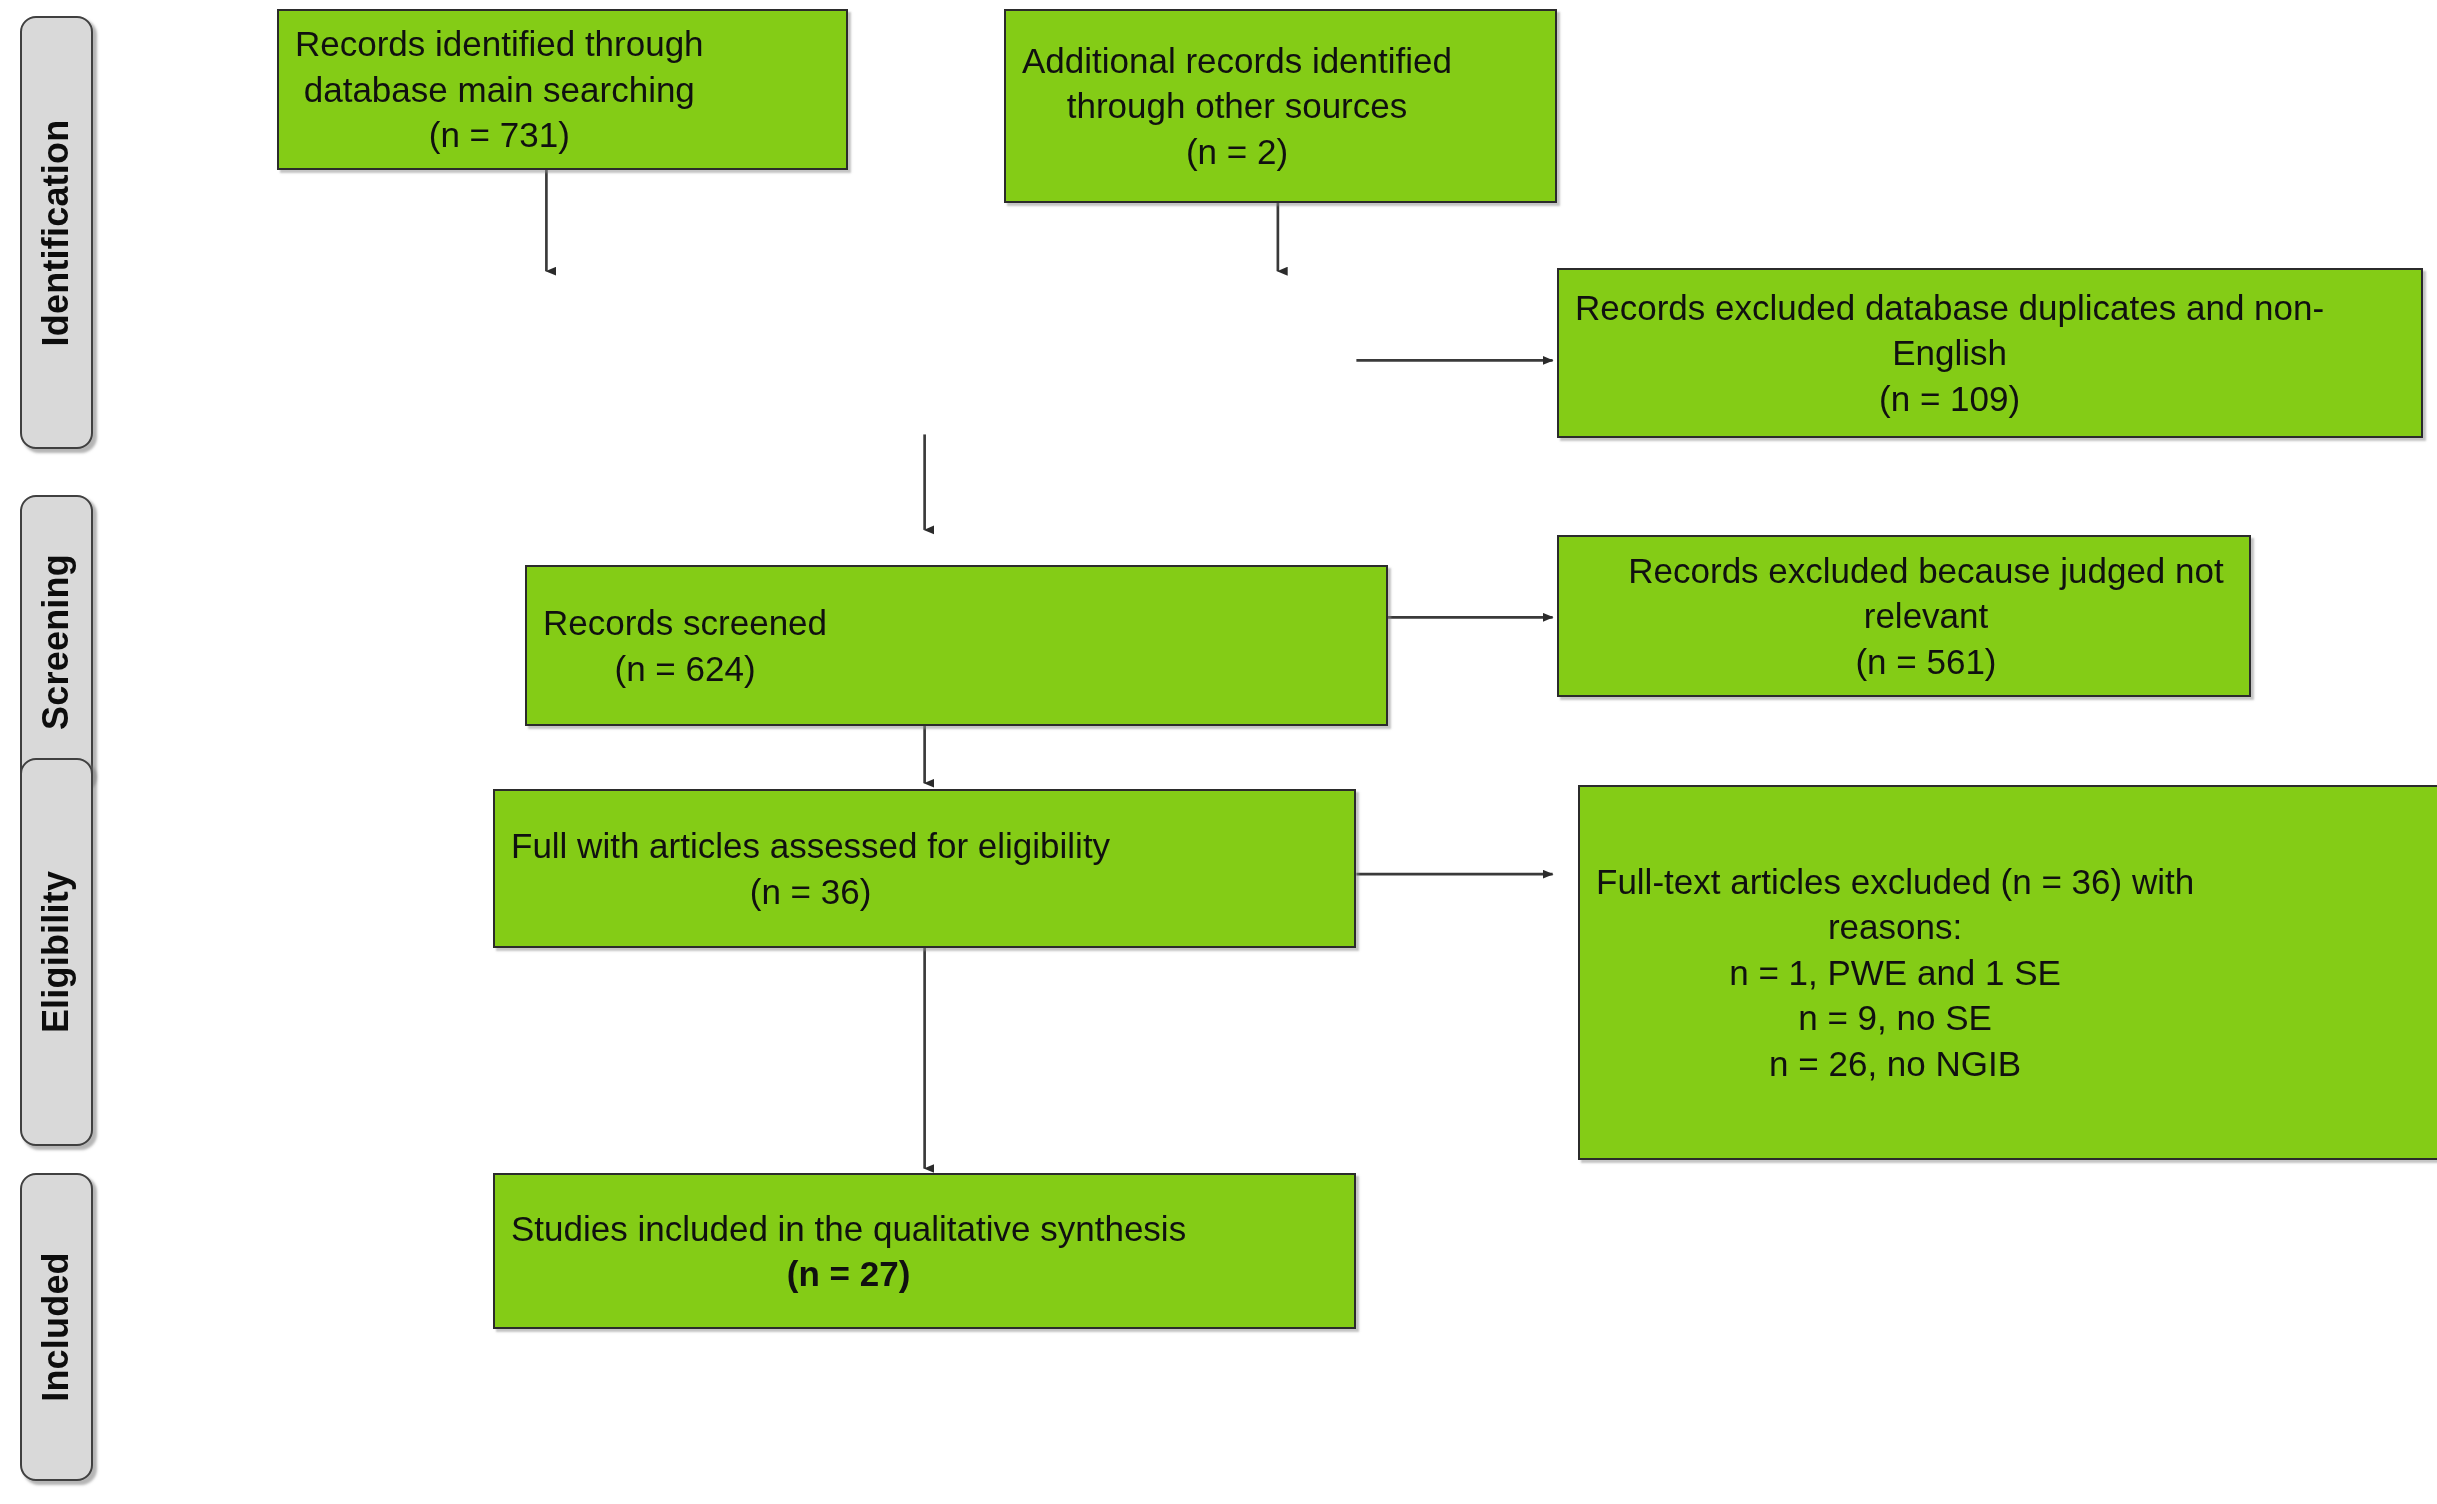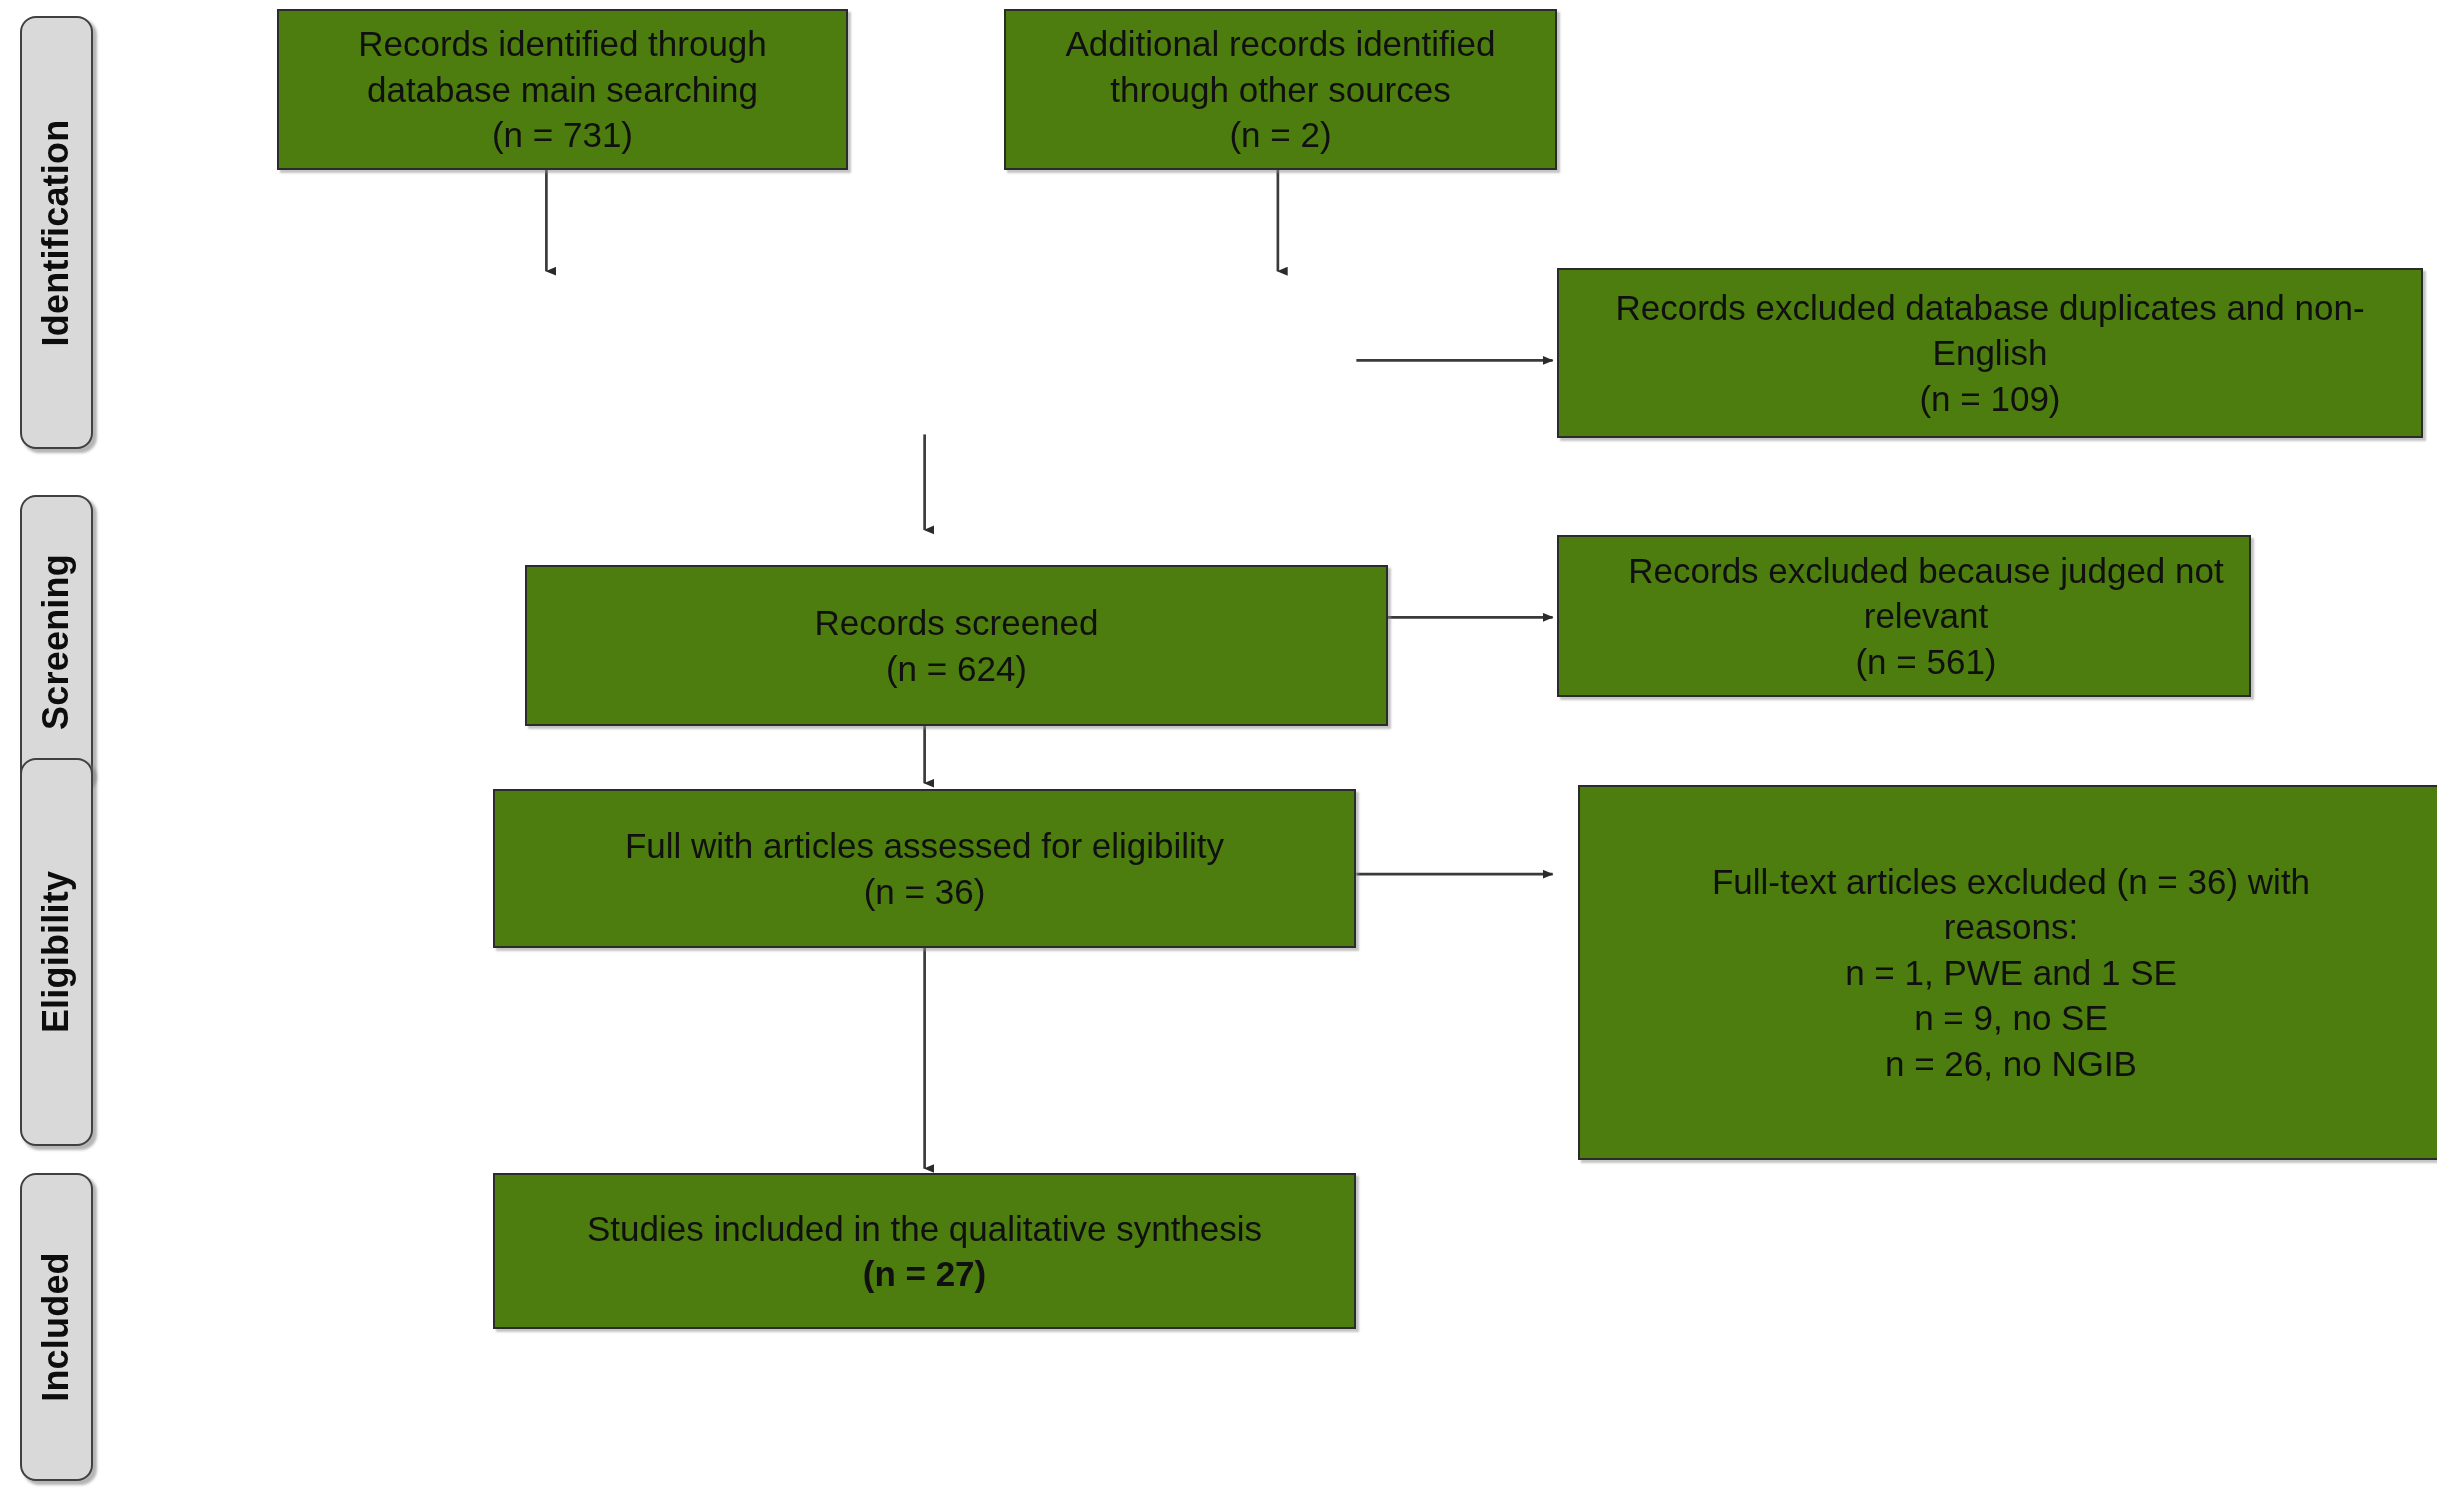--- a/index.html
+++ b/index.html
@@ -34,26 +34,25 @@
     white-space: nowrap;
     font-size: 36px;
     font-weight: bold;
     color: #0d0d0d;
     letter-spacing: 0.2px;
   }
 
   
   .flow-box {
     position: absolute;
-    background: #4d7c0f;
+    background: #84cc16;
     border: 2.7px solid #2b2b2b;
     box-sizing: border-box;
     display: flex;
     align-items: center;
-    justify-content: center;
     box-shadow: 2.7px 2.7px 1.8px rgba(140,140,140,0.5);
   }
   .flow-box .box-text {
     text-align: center;
     font-size: 35px;
     line-height: 1.30;
     color: #101010;
     padding: 0 16px;
     white-space: pre-line;
   }
@@ -116,21 +115,21 @@
   <div class="stage-pill" style="left:19.6px; top:1173px; width:73px; height:308px;">
     <span class="stage-label">Included</span>
   </div>
 
   <div class="flow-box" style="left:277px; top:9px; width:571px; height:161px;">
     <div class="box-text"><span>Records identified through</span>
 <span>database main searching</span>
 <span>(n = 731)</span></div>
   </div>
 
-  <div class="flow-box" style="left:1004px; top:9px; width:553px; height:161px;">
+  <div class="flow-box" style="left:1004px; top:9px; width:553px; height:194px;">
     <div class="box-text"><span>Additional records identified</span>
 <span>through other sources</span>
 <span>(n = 2)</span></div>
   </div>
 
 
   <div class="flow-box" style="left:1557px; top:268px; width:866px; height:170px;">
     <div class="box-text"><span>Records excluded database duplicates and non-</span>
 <span>English</span>
 <span>(n = 109)</span></div>

